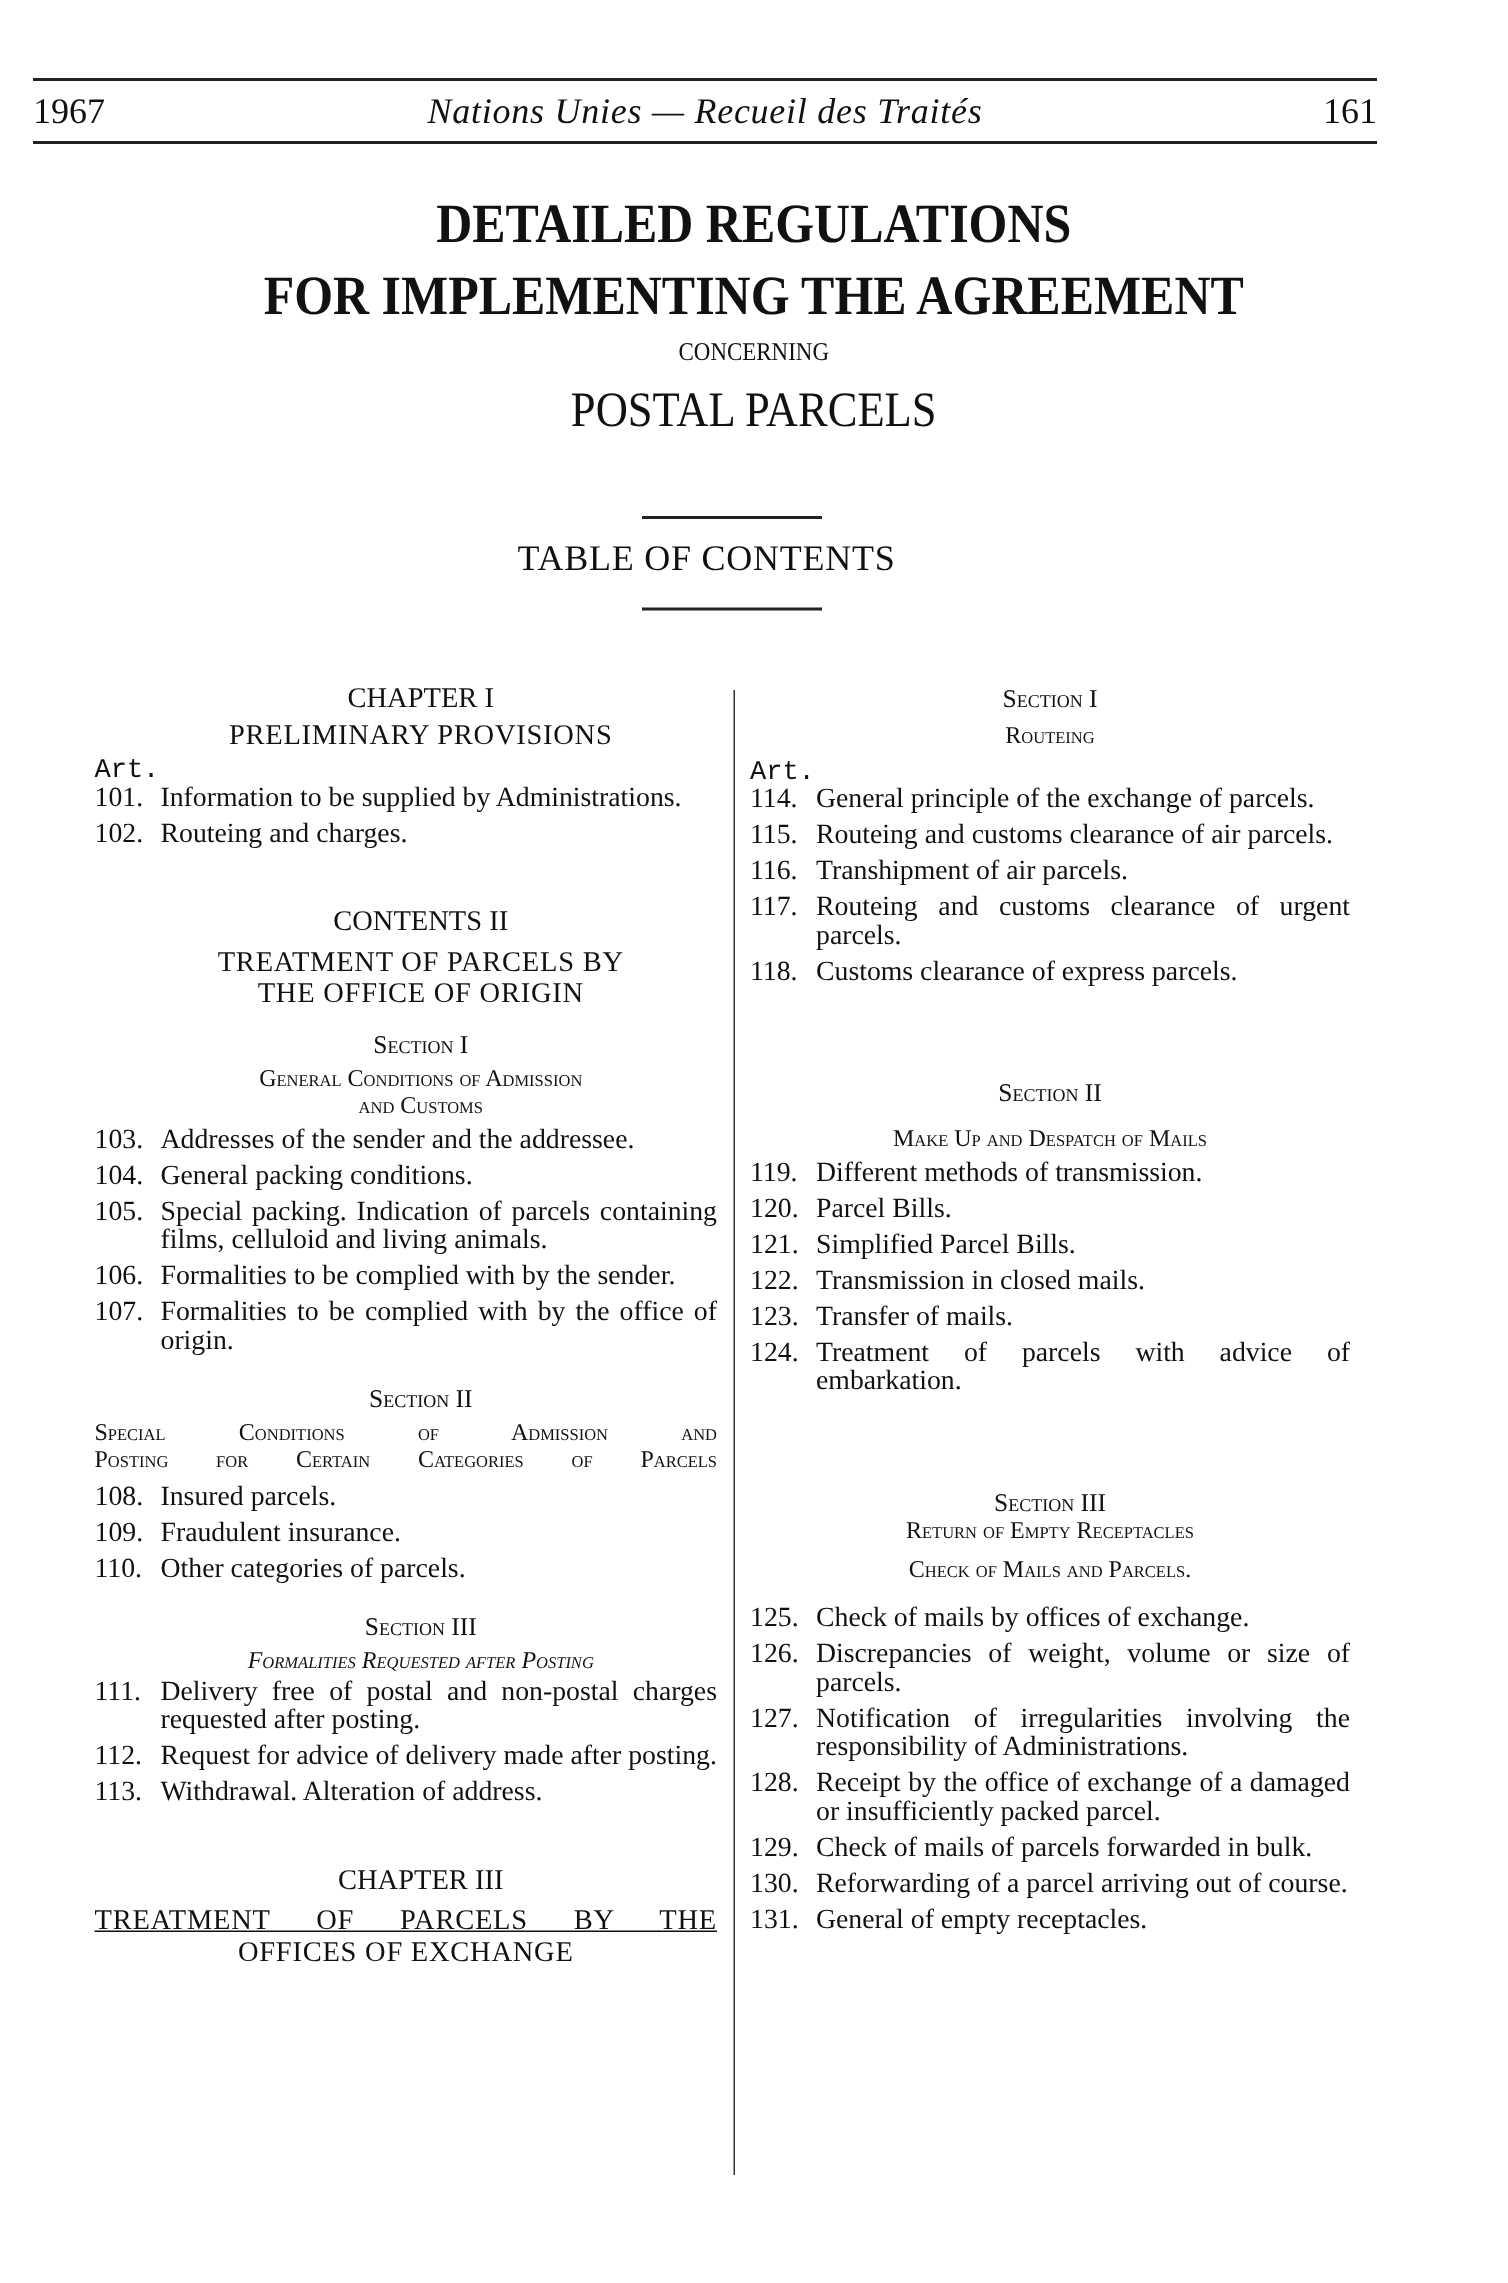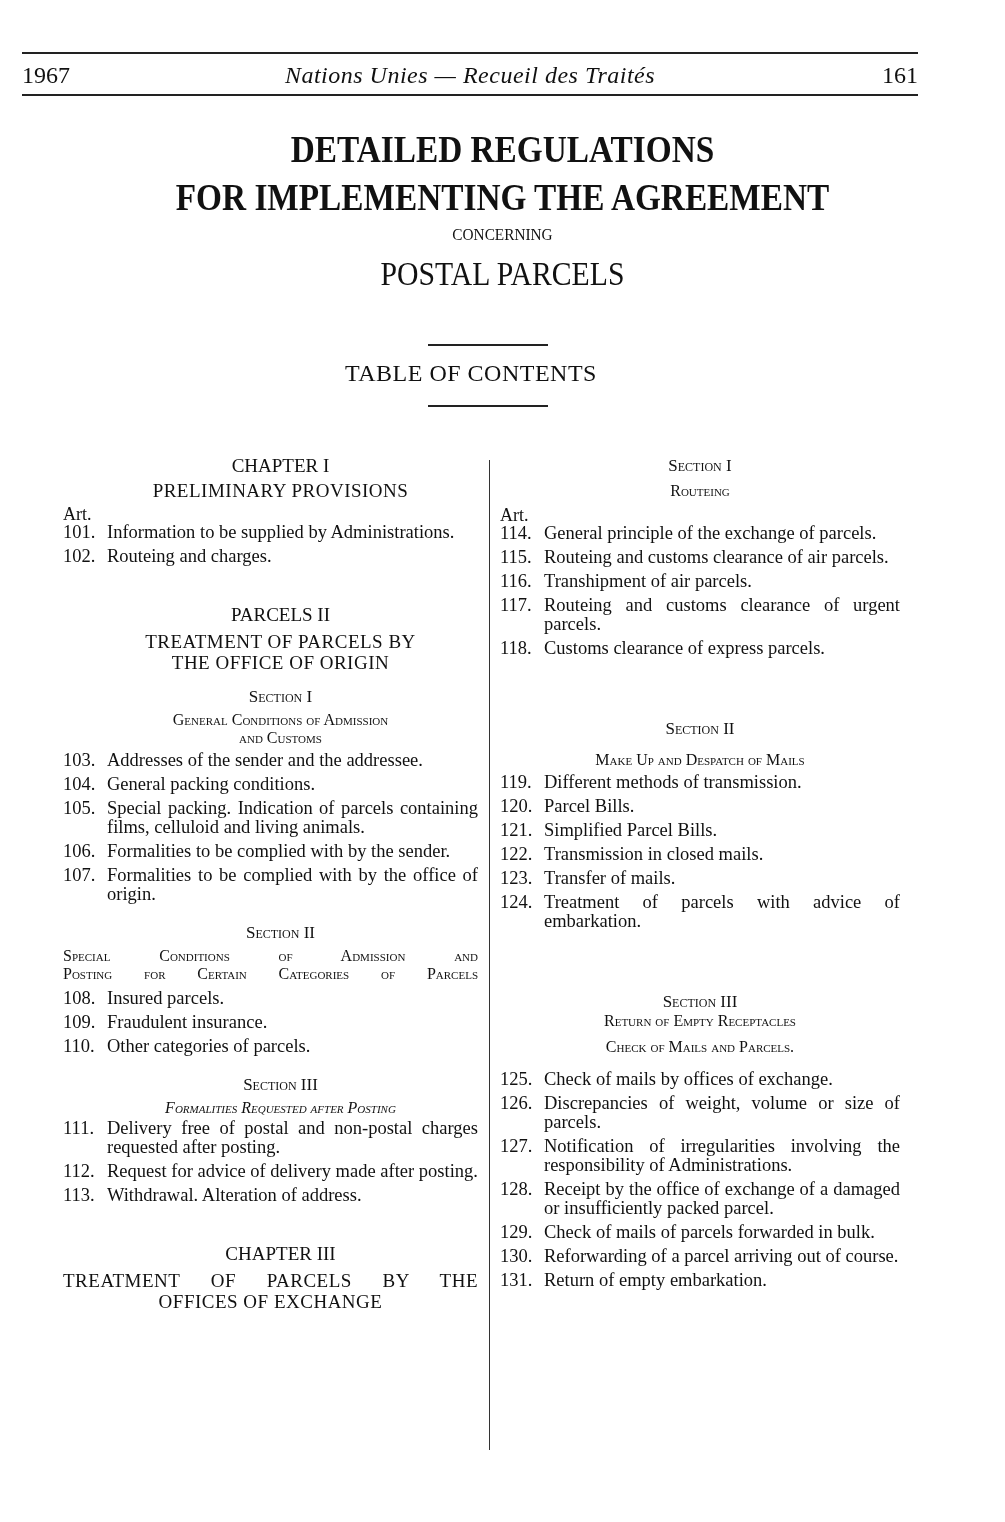--- a/index.html
+++ b/index.html
@@ -31,21 +31,21 @@
   .col { position: absolute; top: 456px; font-size: 19px; line-height: 20px; }
   .col-left { left: 83px; width: 395px; }
   .col-right { left: 500px; width: 400px; }
   .divider { position: absolute; left: 489px; top: 460px; height: 990px; border-left: 1.5px solid #333; }
 
   .ch-label { text-align: center; font-size: 19px; margin-top: 0; }
   .ch-title { text-align: center; font-size: 19px; letter-spacing: 0.5px; line-height: 21px; }
   .sec-label { text-align: center; font-variant: small-caps; font-size: 17px; }
   .sec-title { text-align: center; font-variant: small-caps; font-size: 16px; line-height: 18px; }
   .sec-title.justify { text-align: justify; text-align-last: justify; }
-  .art-label { font-size: 18px; line-height: 18px; }
+  .art-label { font-size: 18px; line-height: 18px; font-family: Liberation Mono, monospace; }
   .entry { display: flex; font-size: 18.5px; line-height: 19px; margin-bottom: 5px; }
   .entry .num { width: 44px; flex: none; }
   .entry .txt { flex: 1; text-align: justify; padding-left: 0; }
   .gap-m { height: 14px; }
   .gap-l { height: 34px; }
   .gap-xl { height: 56px; }
 </style>
 </head>
 <body>
 
@@ -75,21 +75,21 @@
   <div class="entry" style="margin-left:-20px;">
     <span class="num">101.</span>
     <span class="txt">Information to be supplied by Administrations.</span>
   </div>
   <div class="entry" style="margin-left:-20px;">
     <span class="num">102.</span>
     <span class="txt">Routeing and charges.</span>
   </div>
 
   <div class="gap-l"></div>
-  <div class="ch-label">PARCELS II</div>
+  <div class="ch-label">CONTENTS II</div>
   <div class="ch-title" style="margin-top:6px;">TREATMENT OF PARCELS BY</div>
   <div class="ch-title">THE OFFICE OF ORIGIN</div>
 
   <div class="gap-m"></div>
   <div class="sec-label">Section I</div>
   <div class="sec-title" style="margin-top:4px;">General Conditions of Admission</div>
   <div class="sec-title">and Customs</div>
   <div style="margin-left:-20px;margin-top:4px;">
     <div class="entry">
         <span class="num">103.</span>
@@ -148,21 +148,21 @@
       </div>
     <div class="entry">
         <span class="num">113.</span>
         <span class="txt">Withdrawal. Alteration of address.</span>
       </div>
   </div>
 
   <div class="gap-l"></div>
   <div class="ch-label">CHAPTER III</div>
   <div style="margin-left:-20px;">
-    <div class="ch-title" style="margin-top:6px;text-align:justify;text-align-last:justify;">TREATMENT OF PARCELS BY THE</div>
+    <div class="ch-title" style="margin-top:6px;text-align:justify;text-align-last:justify;text-decoration:underline;">TREATMENT OF PARCELS BY THE</div>
     <div class="ch-title">OFFICES OF EXCHANGE</div>
   </div>
 </div>
 
 <div class="col col-right">
   <div class="sec-label">Section I</div>
   <div class="sec-title" style="margin-top:6px;">Routeing</div>
   <div class="art-label" style="margin-top:6px;">Art.</div>
   <div class="entry">
       <span class="num">114.</span>
@@ -239,16 +239,16 @@
     <div class="entry">
         <span class="num">129.</span>
         <span class="txt">Check of mails of parcels forwarded in bulk.</span>
       </div>
     <div class="entry">
         <span class="num">130.</span>
         <span class="txt">Reforwarding of a parcel arriving out of course.</span>
       </div>
     <div class="entry">
         <span class="num">131.</span>
-        <span class="txt">Return of empty embarkation.</span>
+        <span class="txt">General of empty receptacles.</span>
       </div>
   </div>
 </div>
 
 </body></html>

